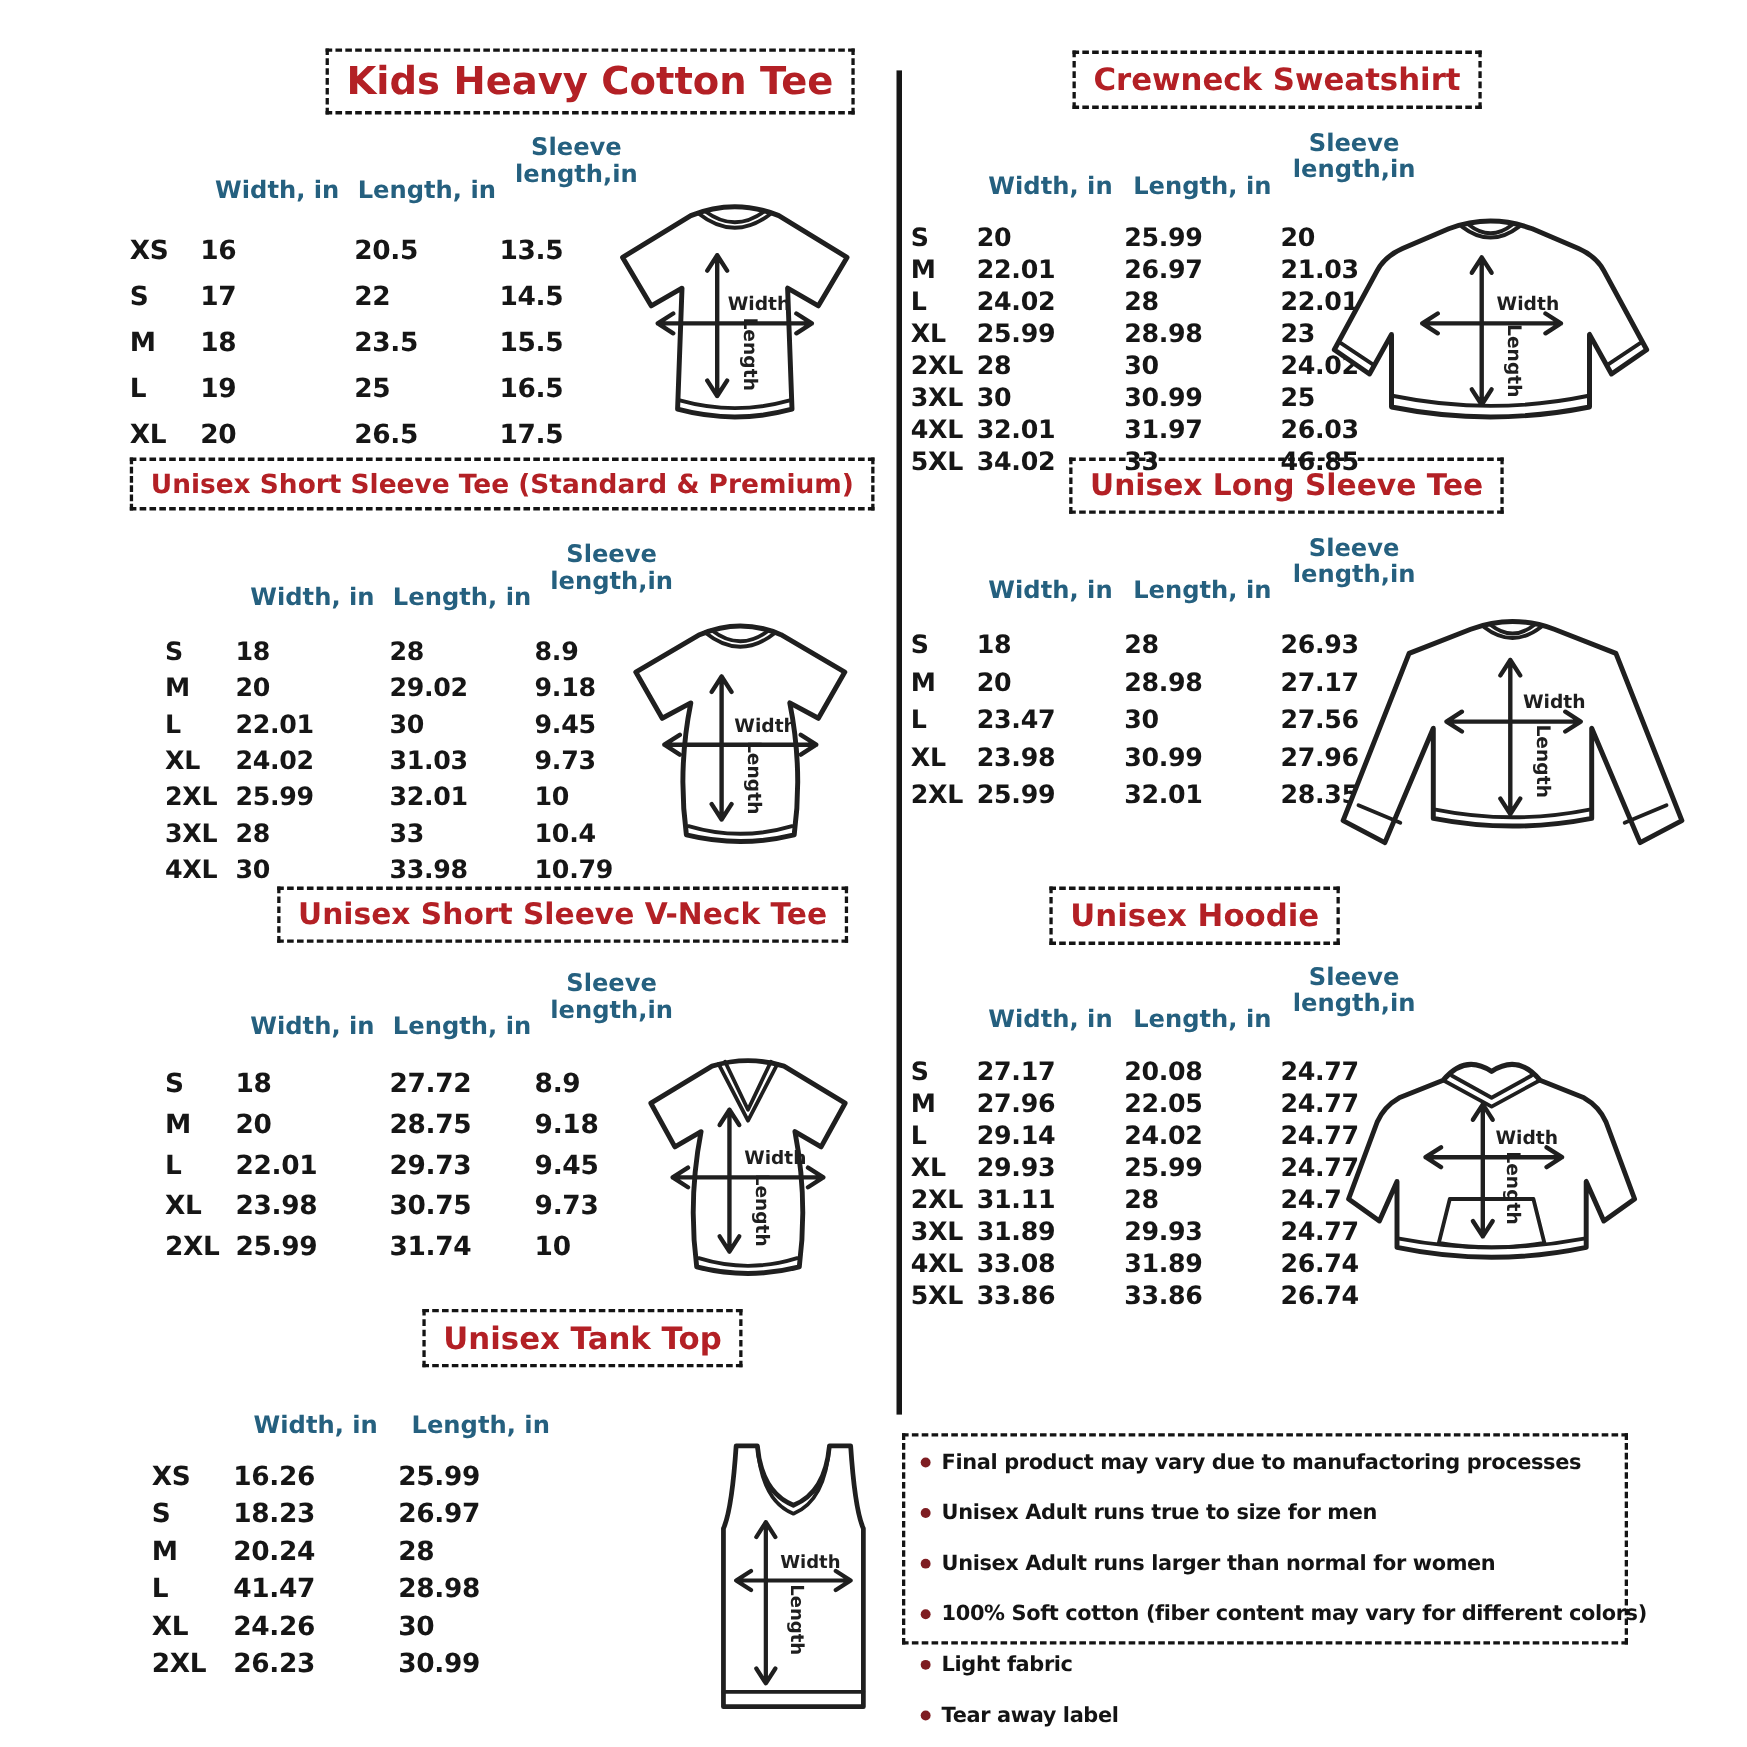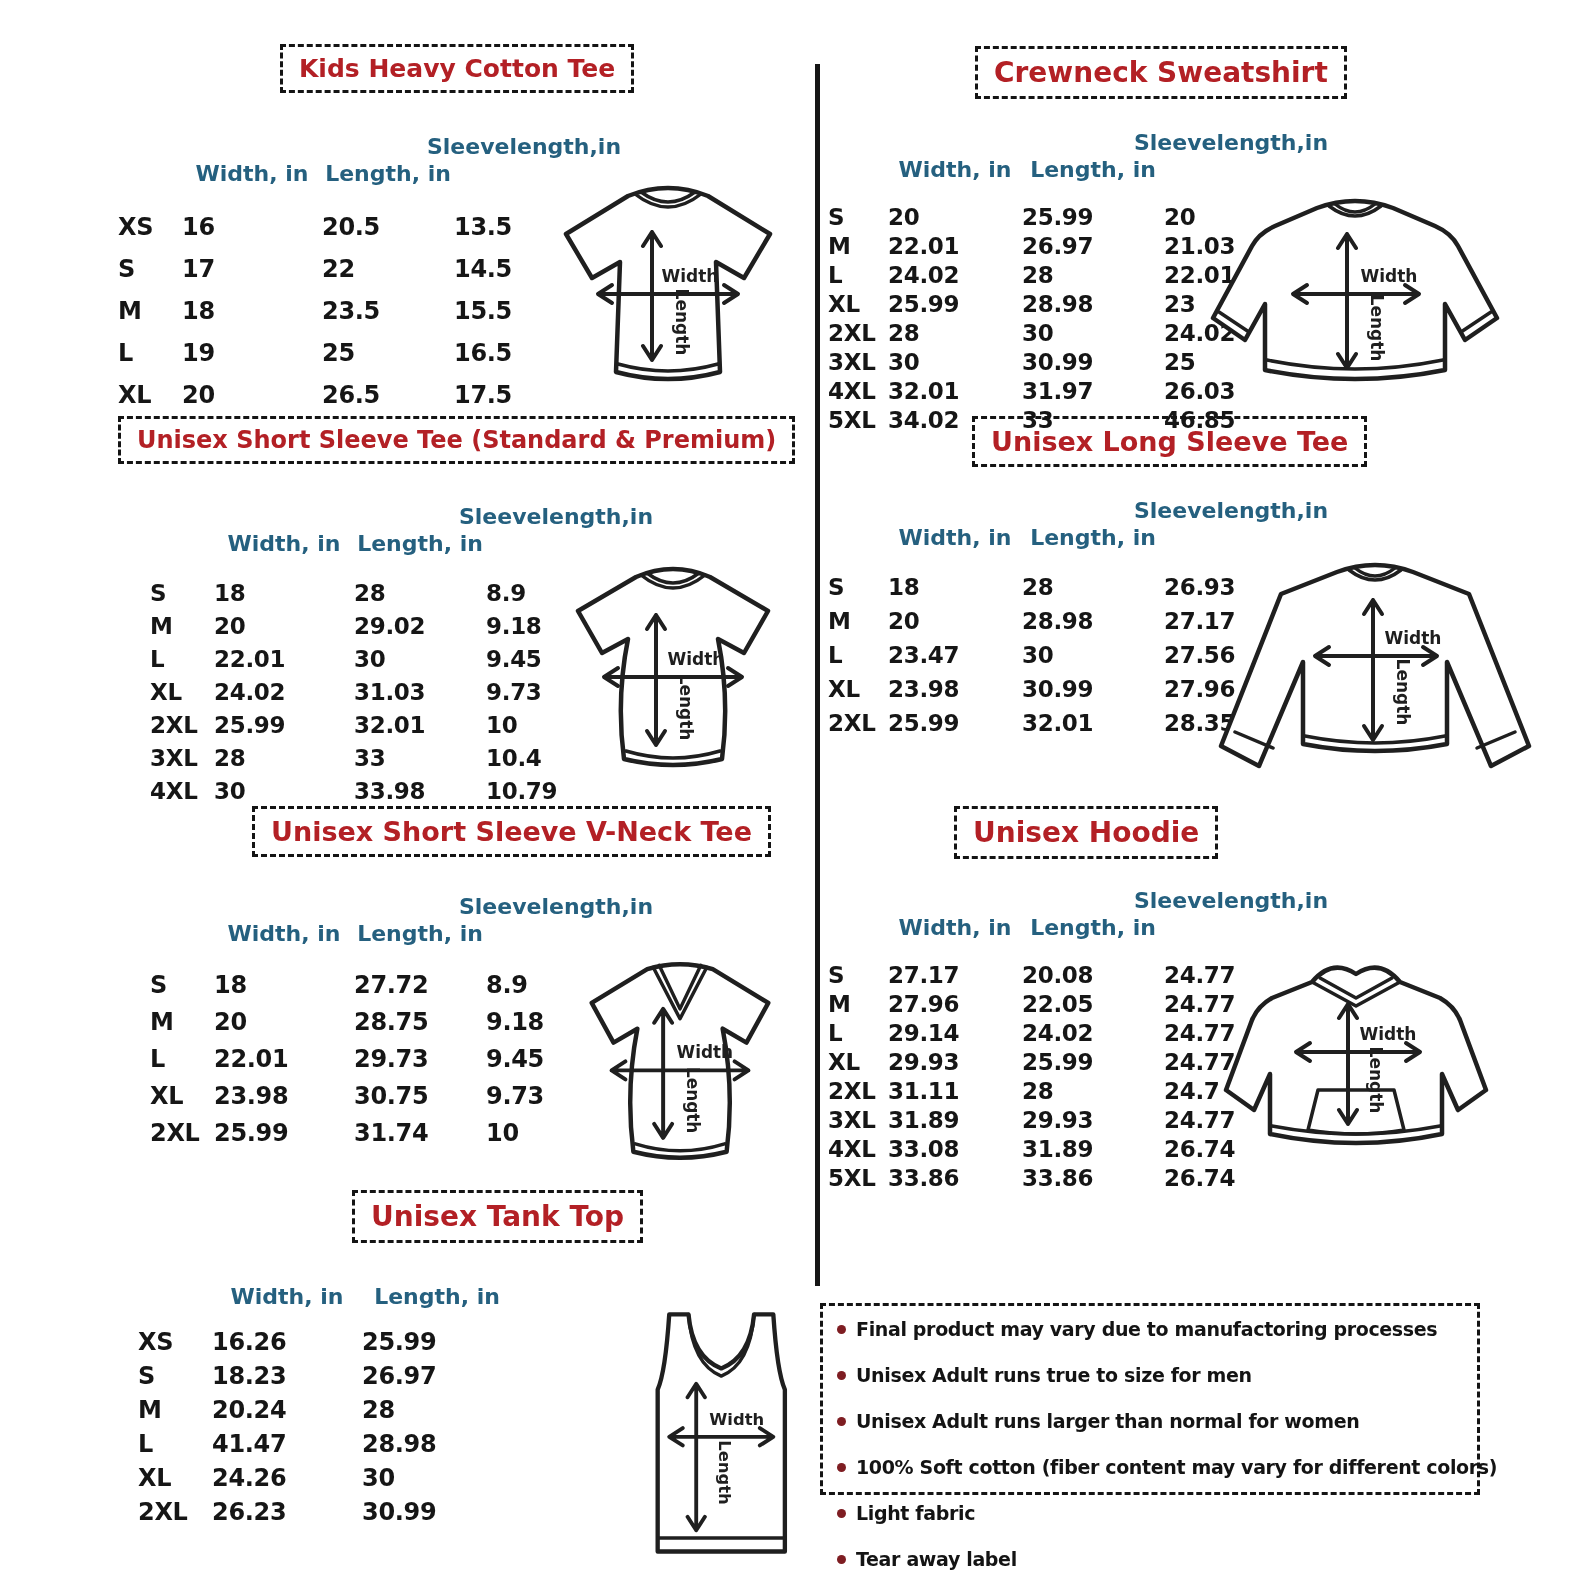--- a/index.html
+++ b/index.html
@@ -14,21 +14,21 @@
   .titlebox{
     position:absolute;border:3px dashed #141414;padding:7px 16px;
     color:var(--red);font-weight:bold;white-space:nowrap;letter-spacing:0px;
   }
   .table{position:absolute;display:grid;}
   .table .th{
     color:var(--blue);font-weight:bold;font-size:22px;text-align:center;
     height:78px;display:flex;align-items:flex-end;justify-content:center;
     padding-bottom:20px;line-height:1.08;
   }
-  .table .th.sleeve{flex-direction:row;align-items:center;}
+  .table .th.sleeve{flex-direction:column;align-items:center;}
   .table.short-head .th{height:54px;padding-bottom:16px;}
   .trow{display:contents;}
   .td{
     font-weight:bold;color:#161616;display:flex;align-items:center;
     height:var(--rowh,40px);font-size:var(--valfs,24px);letter-spacing:-0.3px;
   }
   .td.size{justify-content:flex-start;}
   svg.garment{position:absolute;}
   svg.garment path, svg.garment line{stroke:#1f1f1f;fill:none;stroke-linejoin:round;stroke-linecap:round;}
   svg.garment .body{stroke-width:4.5;fill:#ffffff;}
@@ -46,21 +46,21 @@
   }
   .note{display:flex;align-items:center;gap:10px;font-weight:bold;font-size:19px;
     color:#141414;white-space:nowrap;letter-spacing:-0.35px;}
   .note .bullet{width:9px;height:9px;border-radius:50%;background:var(--bullet);flex:none;}
 </style>
 </head>
 <body>
 
 <div class="divider"></div>
 
-<div class="titlebox" style="left:280px;top:44px;font-size:25px;">Kids Heavy Cotton Tee</div>
+<div class="titlebox" style="left:296px;top:44px;font-size:35px;">Kids Heavy Cotton Tee</div>
 <div class="table" style="left:118px;top:108px;grid-template-columns:64px 140px 132px 140px;--rowh:42px;--valfs:24px;">
   <div class="th"></div>
   <div class="th">Width, in</div>
   <div class="th">Length, in</div>
   <div class="th sleeve">
       <span>Sleeve</span>
       <span>length,in</span>
     </div>
 <div class="trow"><div class="td size">XS</div><div class="td">16</div><div class="td">20.5</div><div class="td">13.5</div></div>
     <div class="trow"><div class="td size">S</div><div class="td">17</div><div class="td">22</div><div class="td">14.5</div></div>
@@ -126,21 +126,21 @@
   <path class="body" d="M92 38 Q125 28 158 38 L214 72 L192 112 L168 98 Q180 160 172 222 Q125 234 78 222 Q70 160 82 98 L58 112 L36 72 Z"></path>
   <path class="detail" d="M98 36 L125 88 L152 36"></path>
   <path class="detail" d="M104 34 L125 78 L146 34"></path>
   <path class="detail" d="M80 214 Q125 228 170 214"></path>
   <path class="arrow" d="M56 140 L194 140 M70 131 L56 140 L70 149 M180 131 L194 140 L180 149"></path>
   <path class="arrow" d="M108 78 L108 208 M99 92 L108 78 L117 92 M99 194 L108 208 L117 194"></path>
   <text x="150" y="128">Width</text>
   <text x="132" y="170" transform="rotate(90 132 170)">Length</text>
 </svg>
 
-<div class="titlebox" style="left:352px;top:1190px;font-size:28px;text-align:right;">Unisex Tank Top</div>
+<div class="titlebox" style="left:384px;top:1190px;font-size:28px;text-align:right;">Unisex Tank Top</div>
 <div class="table short-head" style="left:138px;top:1255px;grid-template-columns:74px 150px 150px;--rowh:34px;--valfs:24px;">
   <div class="th"></div>
   <div class="th">Width, in</div>
   <div class="th">Length, in</div>
 <div class="trow"><div class="td size">XS</div><div class="td">16.26</div><div class="td">25.99</div></div>
     <div class="trow"><div class="td size">S</div><div class="td">18.23</div><div class="td">26.97</div></div>
     <div class="trow"><div class="td size">M</div><div class="td">20.24</div><div class="td">28</div></div>
     <div class="trow"><div class="td size">L</div><div class="td">41.47</div><div class="td">28.98</div></div>
     <div class="trow"><div class="td size">XL</div><div class="td">24.26</div><div class="td">30</div></div>
     <div class="trow"><div class="td size">2XL</div><div class="td">26.23</div><div class="td">30.99</div></div>

